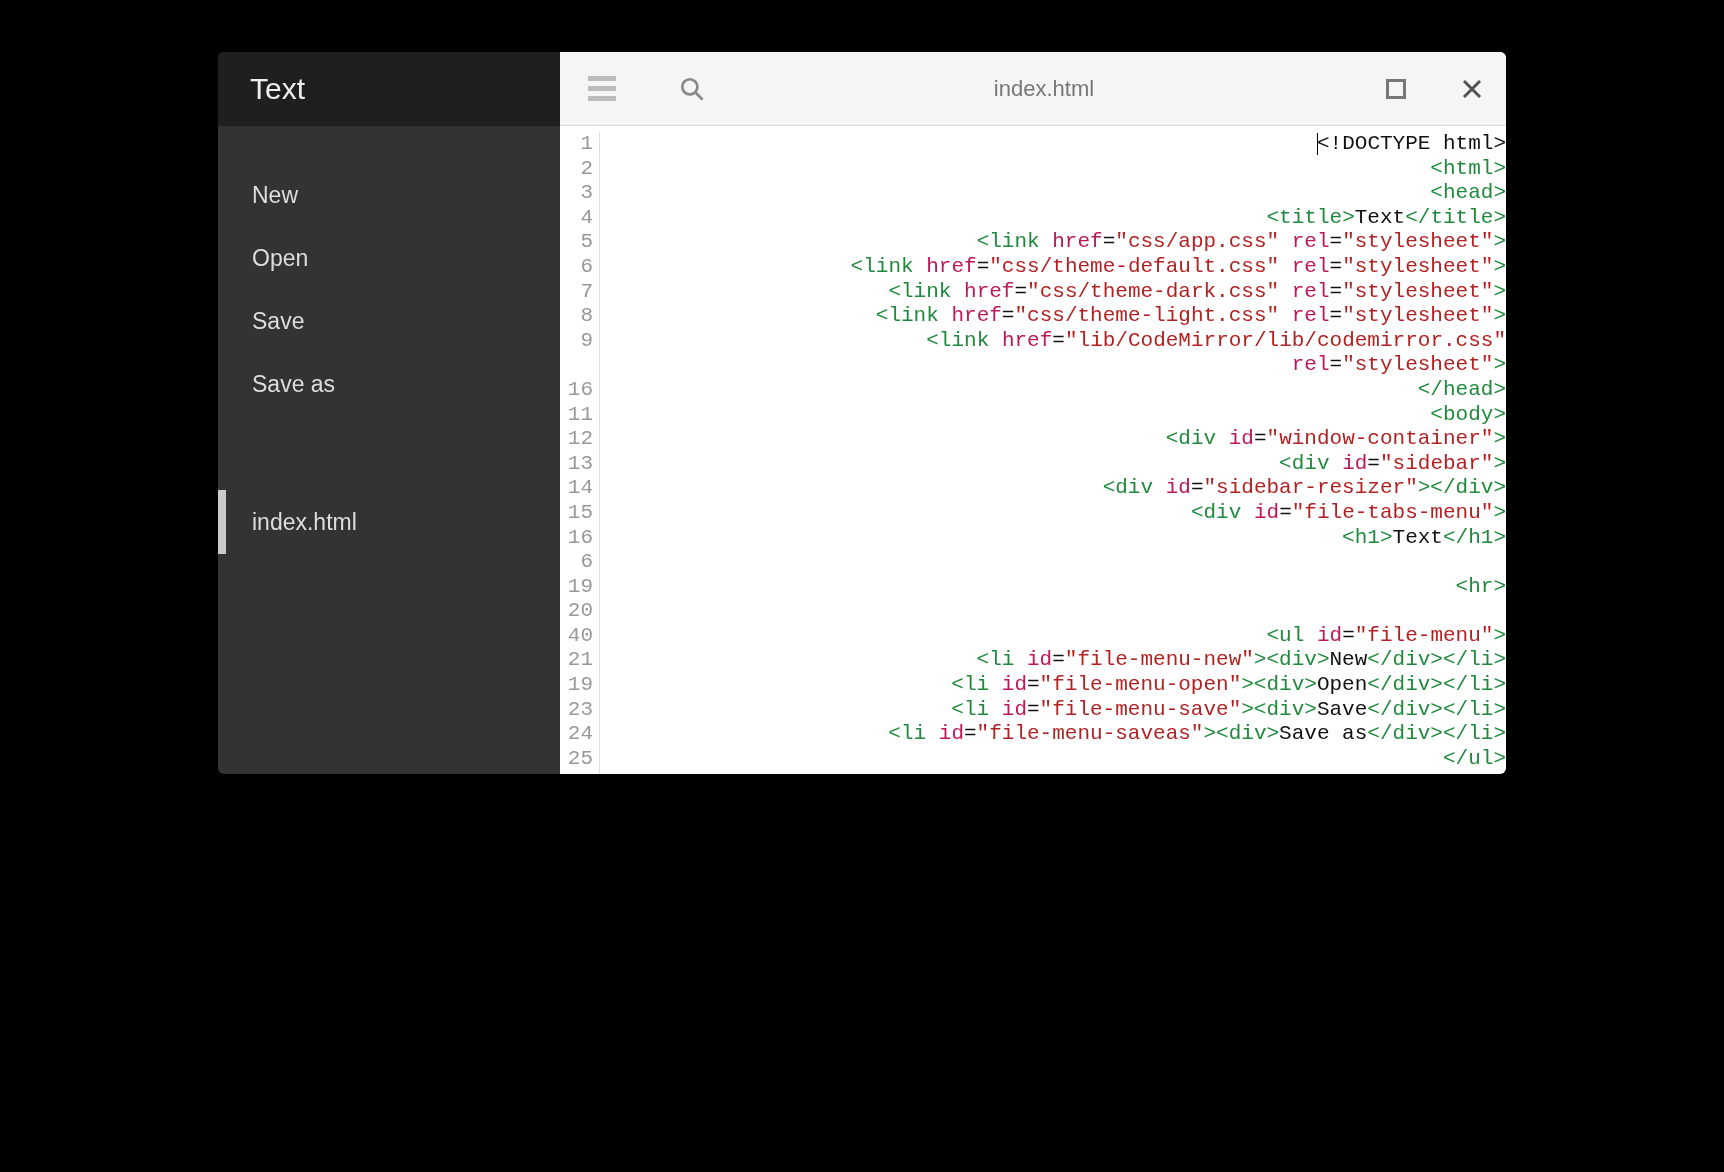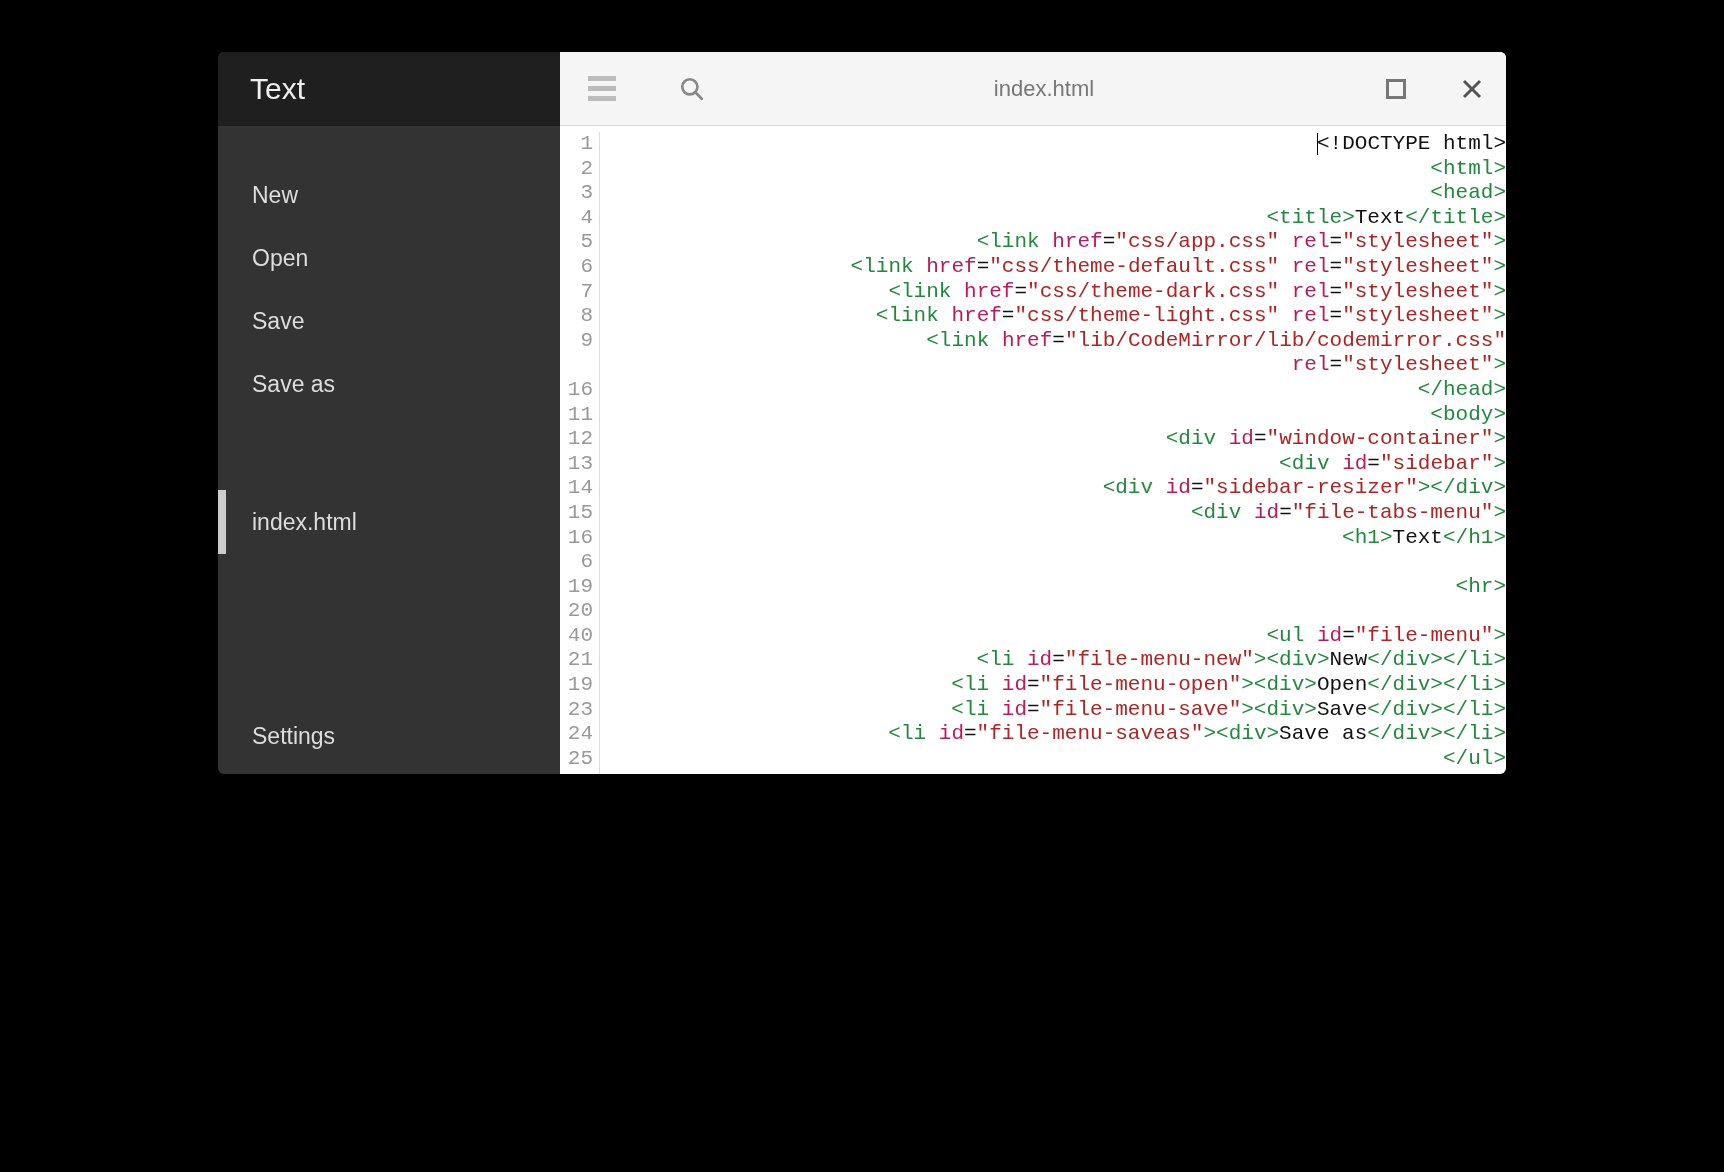--- a/index.html
+++ b/index.html
@@ -193,23 +193,20 @@
     <div class="file-menu">
       <div class="file-menu-item">New</div>
       <div class="file-menu-item">Open</div>
       <div class="file-menu-item">Save</div>
       <div class="file-menu-item">Save as</div>
     </div>
     <div class="file-tabs">
       <div class="file-tab active">
         <span class="file-tab-name">index.html</span>
       </div>
-    </div>
-    <div class="sidebar-footer">
-      <div class="settings-item">Settings</div>
     </div>
   </div>
 
   <div class="editor-pane">
     <div class="editor-toolbar">
       <div class="toolbar-left">
         <div class="toolbar-icon">
           <div class="hamburger-lines">
               <div></div>
               <div></div>

